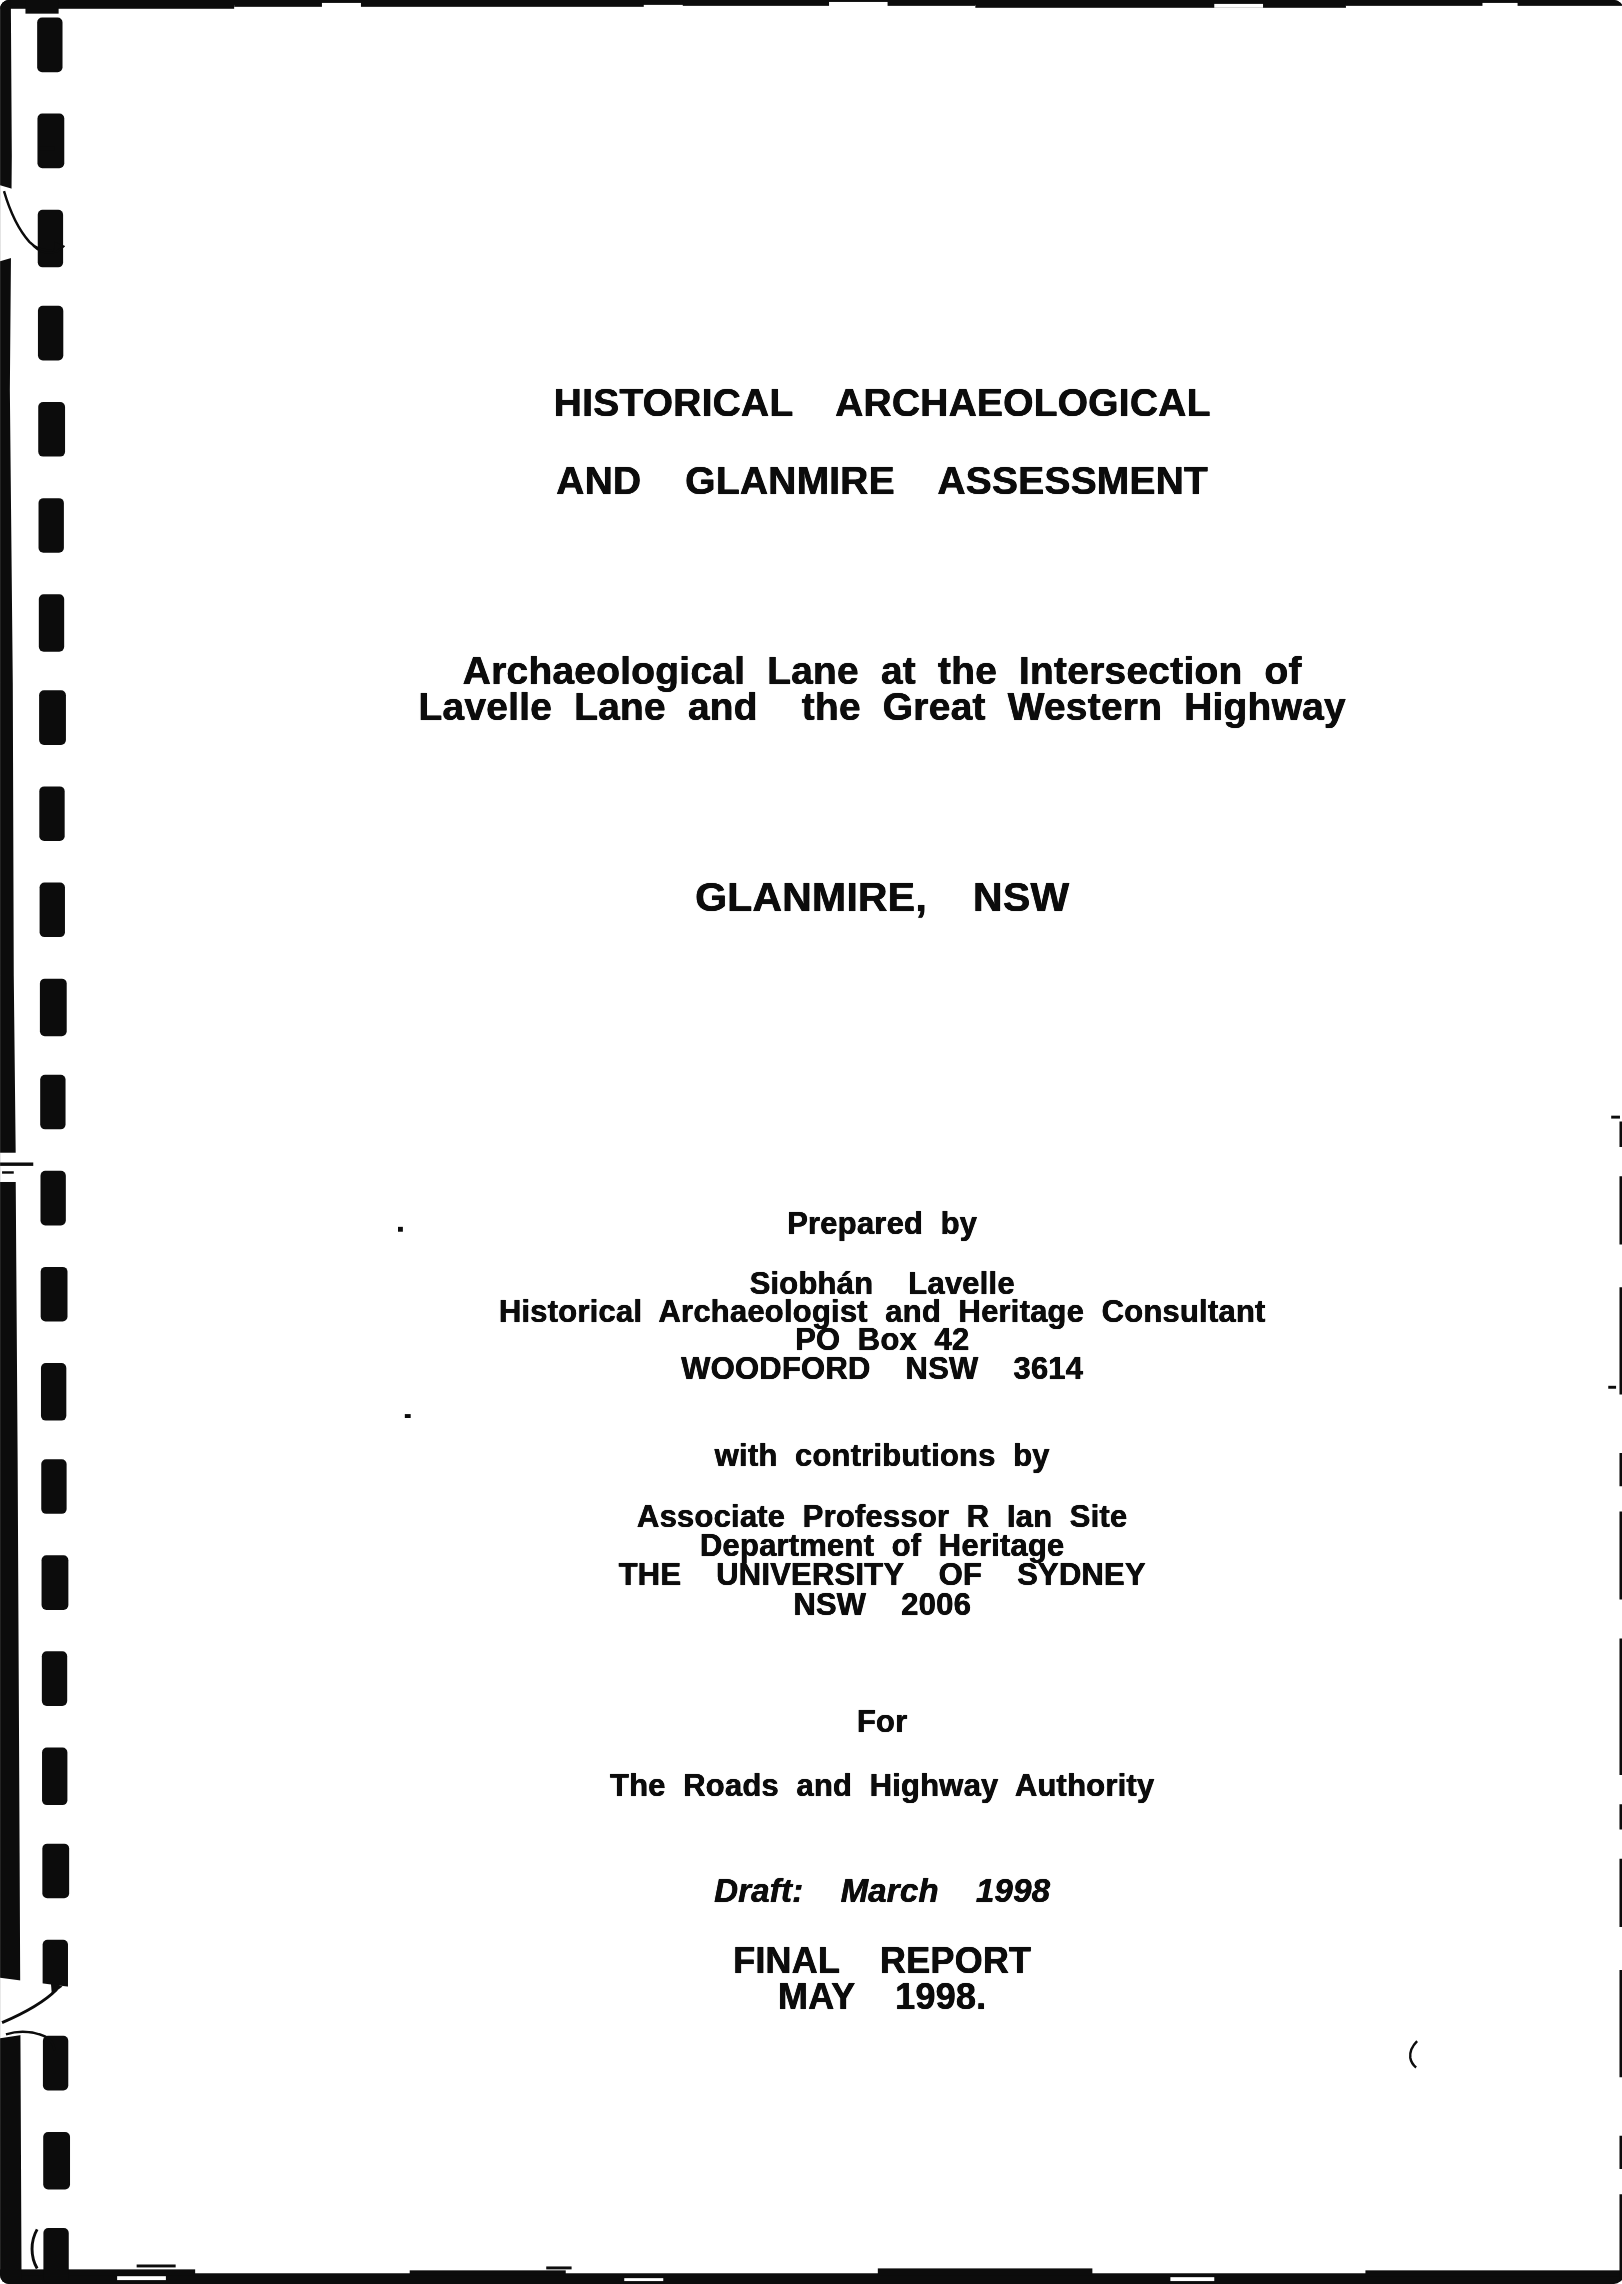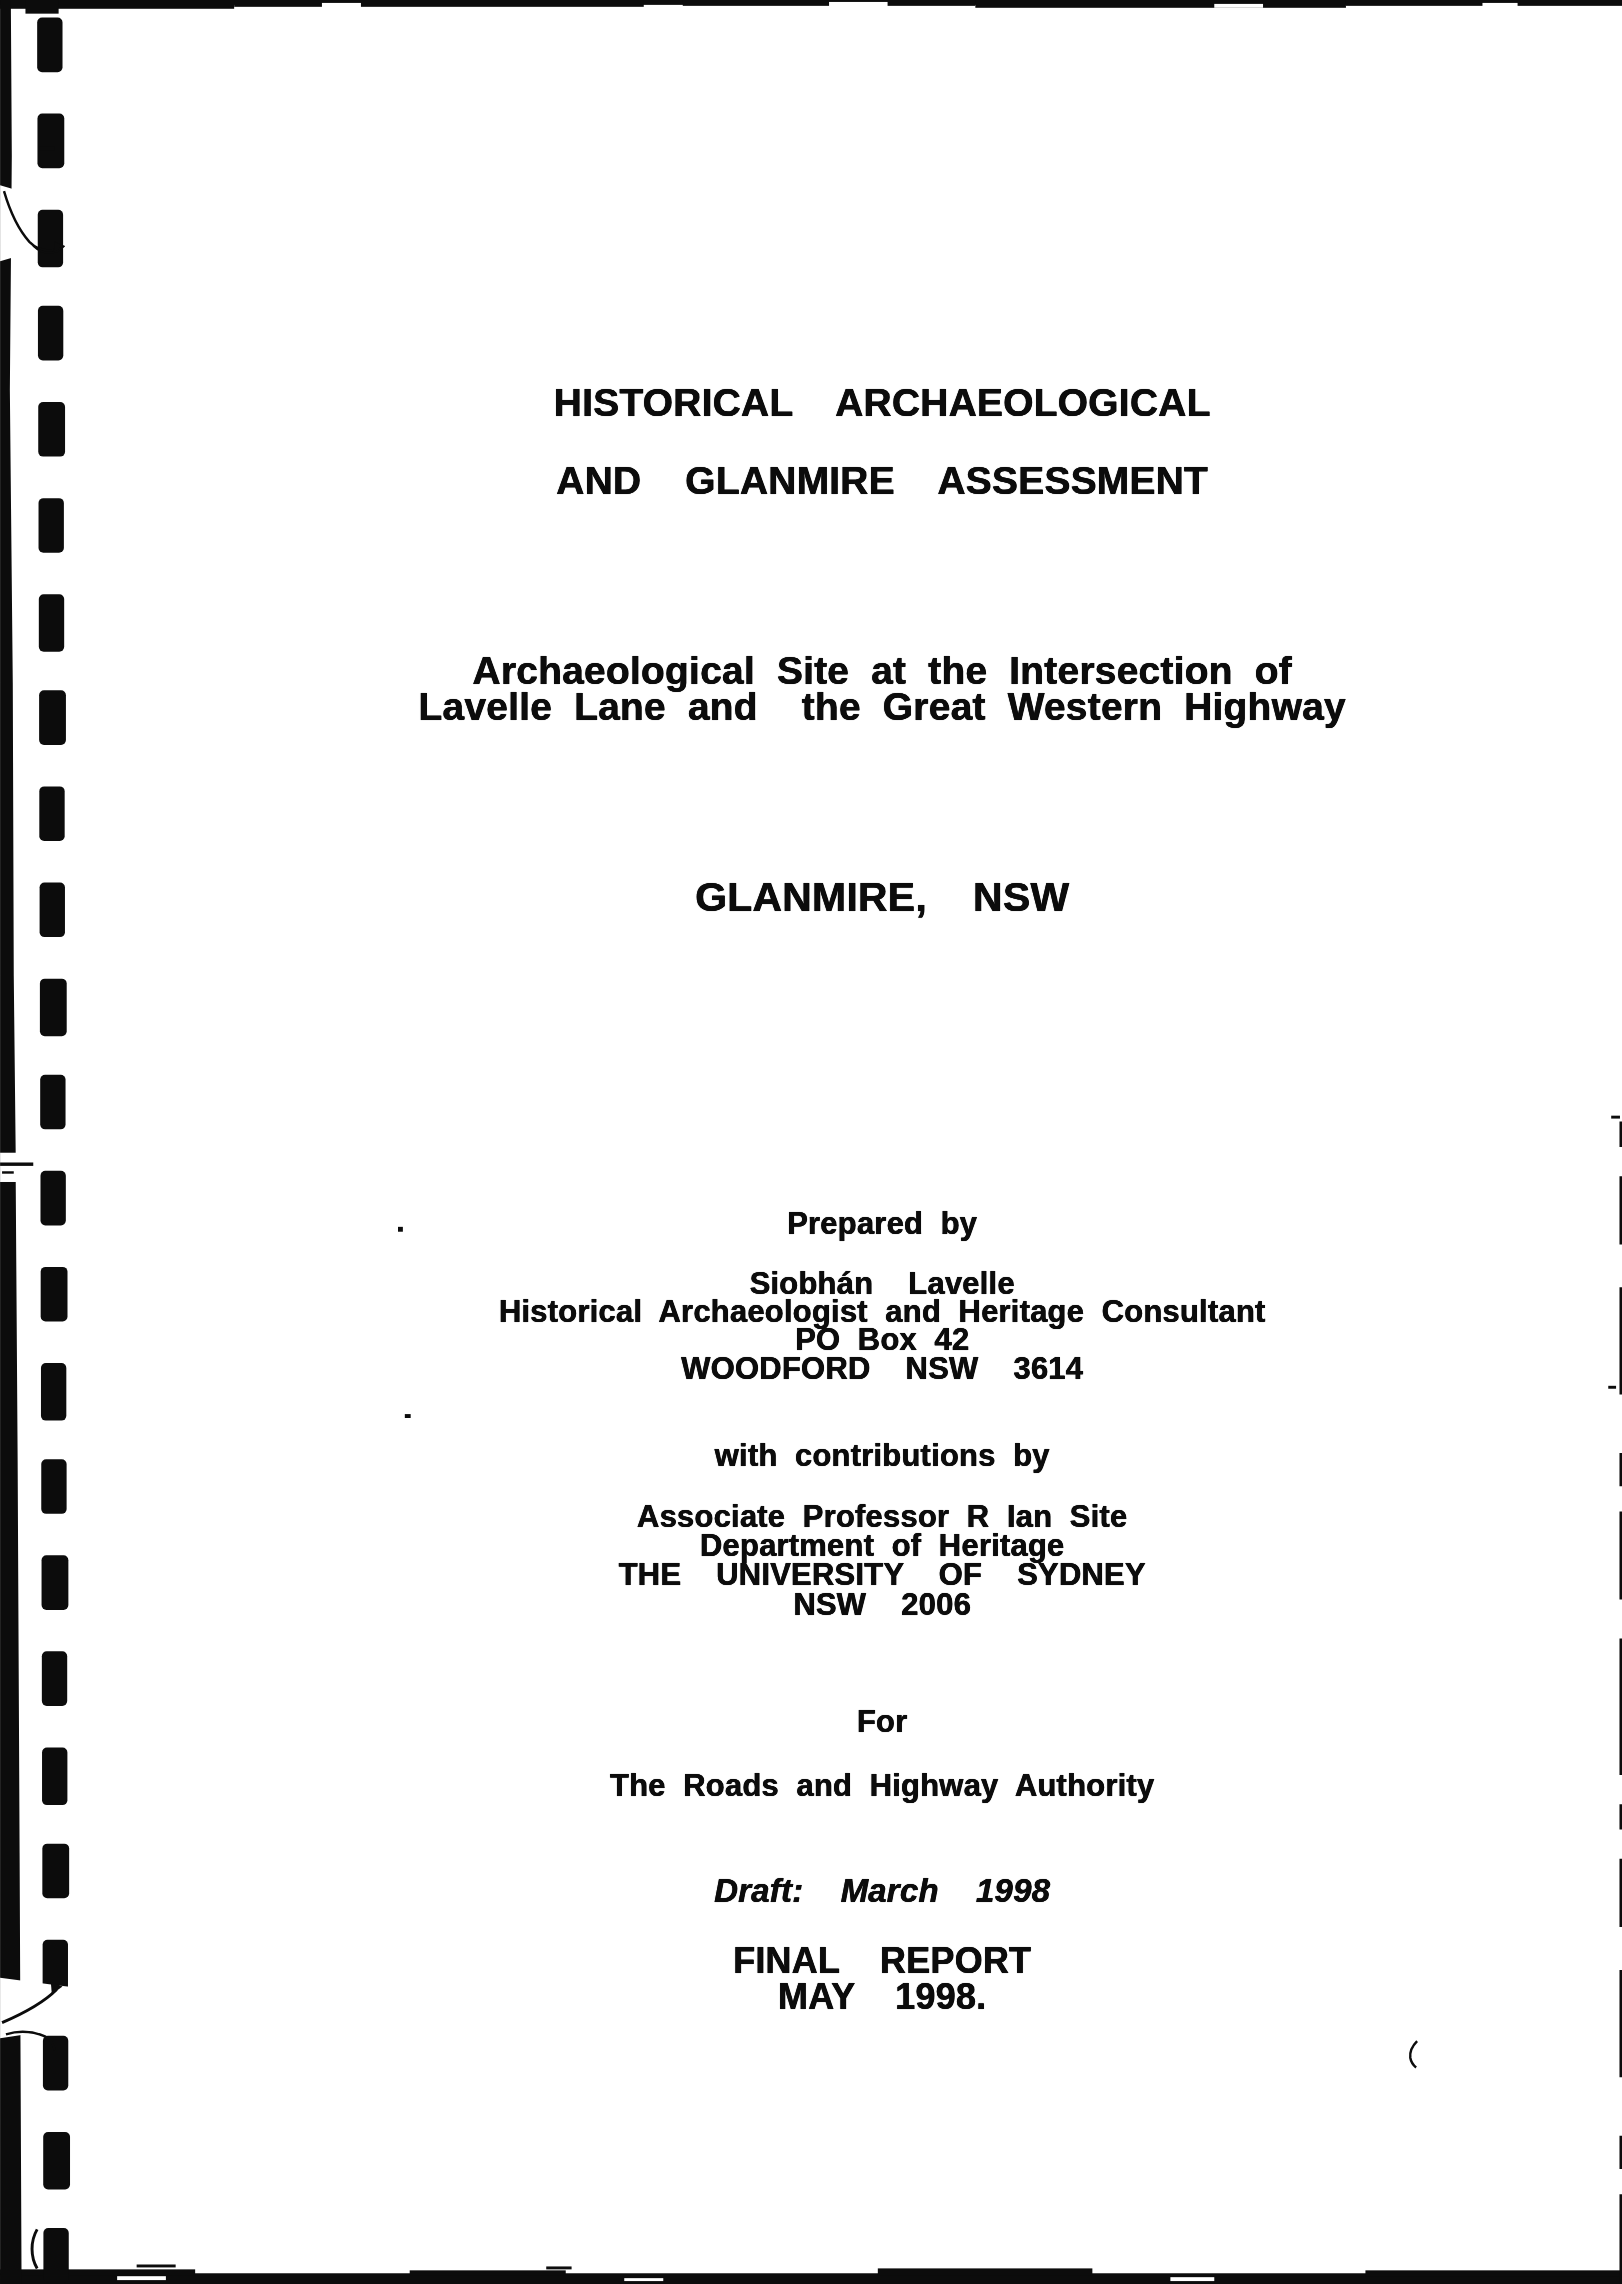--- a/index.html
+++ b/index.html
@@ -2,20 +2,21 @@
 <html style="--ink: #0c0c0c; --paper: #ffffff;"><head>
 <meta charset="utf-8">
 <style>
   :root { --ink:#0c0c0c; --paper:#ffffff; }
   html,body { margin:0; padding:0; background:#fff; }
   .page {
     position:relative; width:1623px; height:2284px;
     background:var(--paper); overflow:hidden;
     font-family:"Liberation Sans", sans-serif;
     color:var(--ink);
+    border-radius:9px;
   }
   .artifacts { position:absolute; inset:0; width:1623px; height:2284px; }
   .content {
     position:absolute; left:142px; top:0; width:1480px; height:100%;
   }
   .line {
     position:absolute; left:0; width:100%;
     text-align:center; font-weight:700; color:var(--ink);
     white-space:pre-wrap;
     word-spacing:0.28em; letter-spacing:0.2px;
@@ -126,21 +127,21 @@
         <rect x="415" y="1450" width="6" height="4"></rect>
         <path d="M1453,2093 q-8,8 -7,17 q1,6 6,10" fill="none" stroke="var(--ink)" stroke-width="2.5"></path>
       </g>
     </g>
   </svg>
 
   <div class="content">
     <div class="line t40" style="top:381px">HISTORICAL  ARCHAEOLOGICAL</div>
     <div class="line t40" style="top:459px">AND  GLANMIRE  ASSESSMENT</div>
 
-    <div class="line t40" style="top:649px">Archaeological Site at the Intersection of</div>
+    <div class="line t40" style="top:649px">Archaeological Lane at the Intersection of</div>
     <div class="line t40" style="top:685px">Lavelle Lane and  the Great Western Highway</div>
 
     <div class="line t32" style="top:1206px">Prepared by</div>
 
     <div class="line t42" style="top:874px">GLANMIRE,  NSW</div>
 
     <div class="line t32" style="top:1266px">Siobhán  Lavelle</div>
     <div class="line t32" style="top:1294px">Historical Archaeologist and Heritage Consultant</div>
     <div class="line t32" style="top:1322px">PO Box 42</div>
     <div class="line t32" style="top:1351px">WOODFORD  NSW  3614</div>

